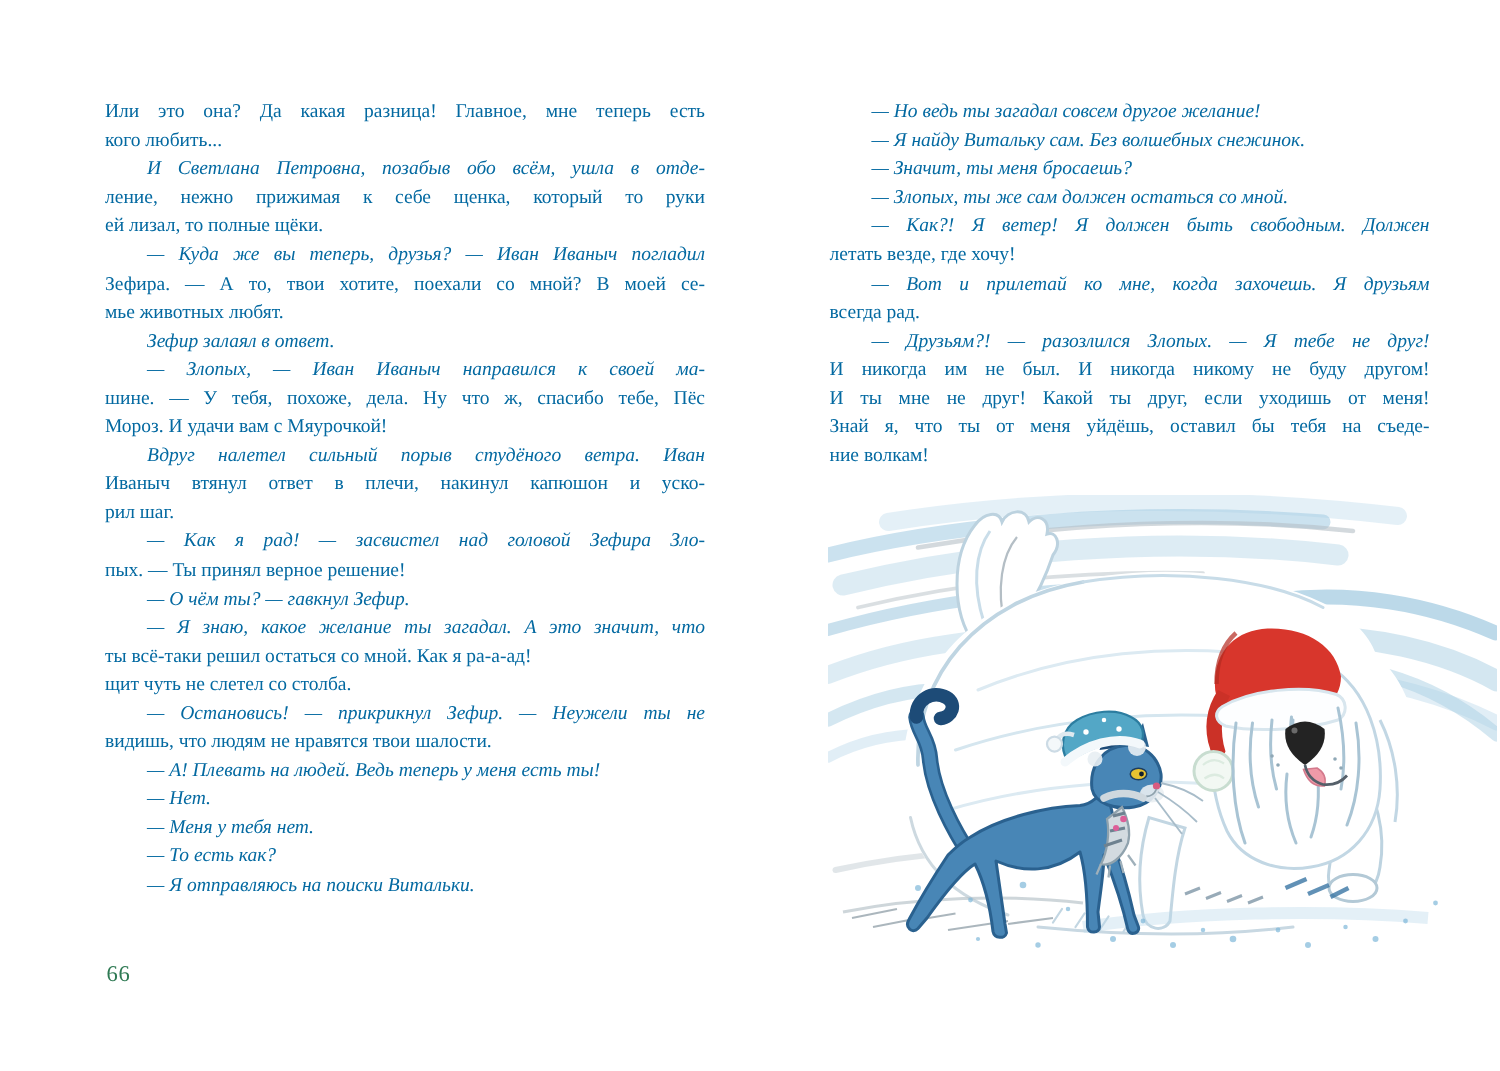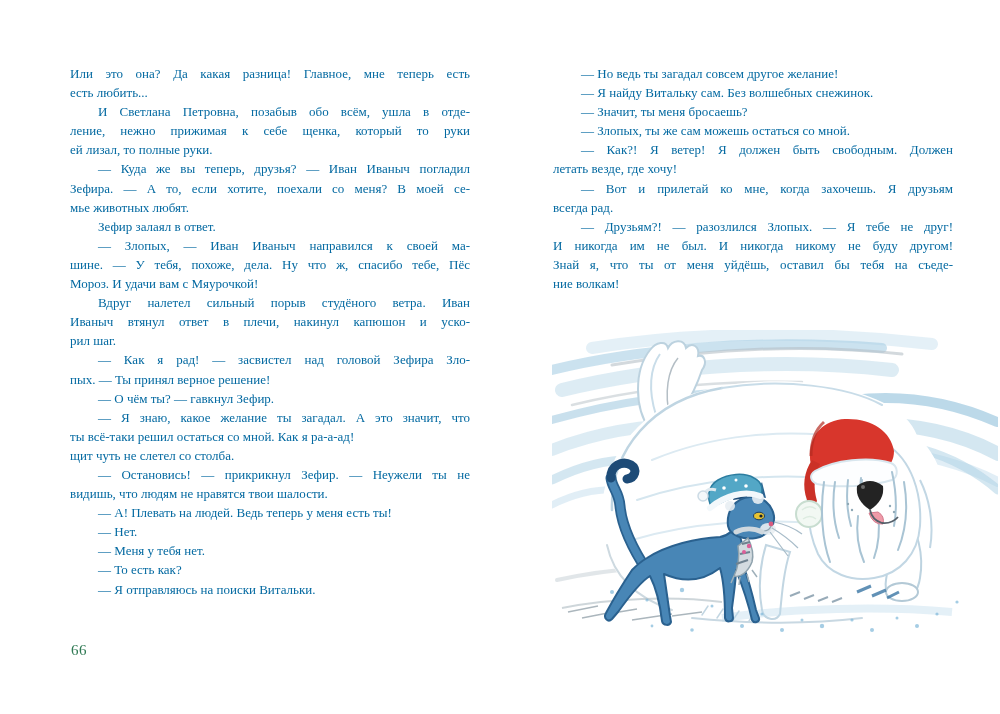--- a/index.html
+++ b/index.html
@@ -13,46 +13,46 @@
   .text-column{
     position:absolute;top:64px;width:400px;
     font-size:13px;line-height:19.1px;color:#0369a1;
     text-rendering:optimizeLegibility;
   }
   #left-text{left:70px;}
   #right-text{left:53px;}
   .para{margin:0;padding:0;}
   .ln{height:19.1px;overflow:hidden;white-space:normal;}
   .ln.j{text-align:justify;text-align-last:justify;}
-  .ln.ind{padding-left:28px;}
+  .ln.ind{padding-left:28px;font-style:italic;}
   .page-number{
     position:absolute;left:71px;top:642px;
     font-size:15px;color:#2f7a54;letter-spacing:.5px;text-align:right;
   }
   #illustration{
     position:absolute;left:52px;top:330px;width:446px;height:316px;
   }
 </style>
 </head>
 <body>
 
 <div class="page" id="left-page">
   <div class="text-column" id="left-text">
       <div class="para">
         <div class="ln j">Или это она? Да какая разница! Главное, мне теперь есть</div>
-        <div class="ln">есть любить...</div>
+        <div class="ln">кого любить...</div>
       </div>
       <div class="para">
         <div class="ln j ind">И Светлана Петровна, позабыв обо всём, ушла в отде-</div>
         <div class="ln j">ление, нежно прижимая к себе щенка, который то руки</div>
-        <div class="ln">ей лизал, то полные руки.</div>
+        <div class="ln">ей лизал, то полные щёки.</div>
       </div>
       <div class="para">
         <div class="ln j ind">— Куда же вы теперь, друзья? — Иван Иваныч погладил</div>
-        <div class="ln j">Зефира. — А то, если хотите, поехали со меня? В моей се-</div>
+        <div class="ln j">Зефира. — А то, твои хотите, поехали со мной? В моей се-</div>
         <div class="ln">мье животных любят.</div>
       </div>
       <div class="para">
         <div class="ln ind">Зефир залаял в ответ.</div>
       </div>
       <div class="para">
         <div class="ln j ind">— Злопых, — Иван Иваныч направился к своей ма-</div>
         <div class="ln j">шине. — У тебя, похоже, дела. Ну что ж, спасибо тебе, Пёс</div>
         <div class="ln">Мороз. И удачи вам с Мяурочкой!</div>
       </div>
@@ -103,33 +103,34 @@
       <div class="para">
         <div class="ln ind">— Но ведь ты загадал совсем другое желание!</div>
       </div>
       <div class="para">
         <div class="ln ind">— Я найду Витальку сам. Без волшебных снежинок.</div>
       </div>
       <div class="para">
         <div class="ln ind">— Значит, ты меня бросаешь?</div>
       </div>
       <div class="para">
-        <div class="ln ind">— Злопых, ты же сам можешь остаться со мной.</div>
+        <div class="ln ind">— Злопых, ты же сам должен остаться со мной.</div>
       </div>
       <div class="para">
         <div class="ln j ind">— Как?! Я ветер! Я должен быть свободным. Должен</div>
         <div class="ln">летать везде, где хочу!</div>
       </div>
       <div class="para">
         <div class="ln j ind">— Вот и прилетай ко мне, когда захочешь. Я друзьям</div>
         <div class="ln">всегда рад.</div>
       </div>
       <div class="para">
         <div class="ln j ind">— Друзьям?! — разозлился Злопых. — Я тебе не друг!</div>
         <div class="ln j">И никогда им не был. И никогда никому не буду другом!</div>
+        <div class="ln j">И ты мне не друг! Какой ты друг, если уходишь от меня!</div>
         <div class="ln j">Знай я, что ты от меня уйдёшь, оставил бы тебя на съеде-</div>
         <div class="ln">ние волкам!</div>
       </div>
     </div>
 
   <svg id="illustration" viewBox="0 0 446 316" xmlns="http://www.w3.org/2000/svg">
 
     <g fill="none" stroke-linecap="round">
       <path d="M40,18 C140,2 260,0 380,14" stroke="#cde4f0" stroke-width="12" opacity="0.55"></path>
       <path d="M0,40 C80,20 200,8 330,18" stroke="#a9cfe4" stroke-width="10" opacity="0.6"></path>

